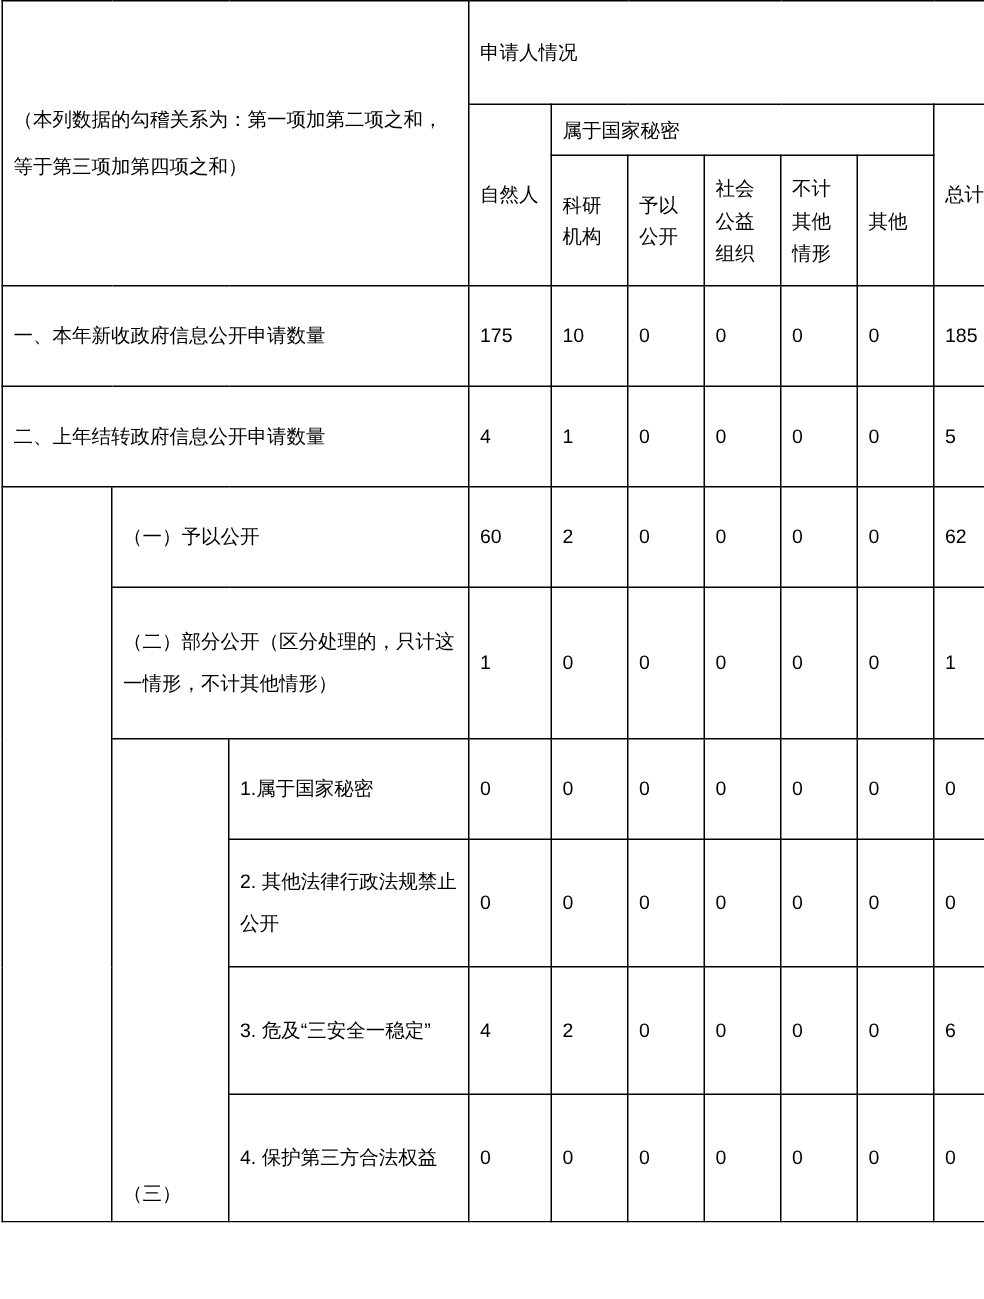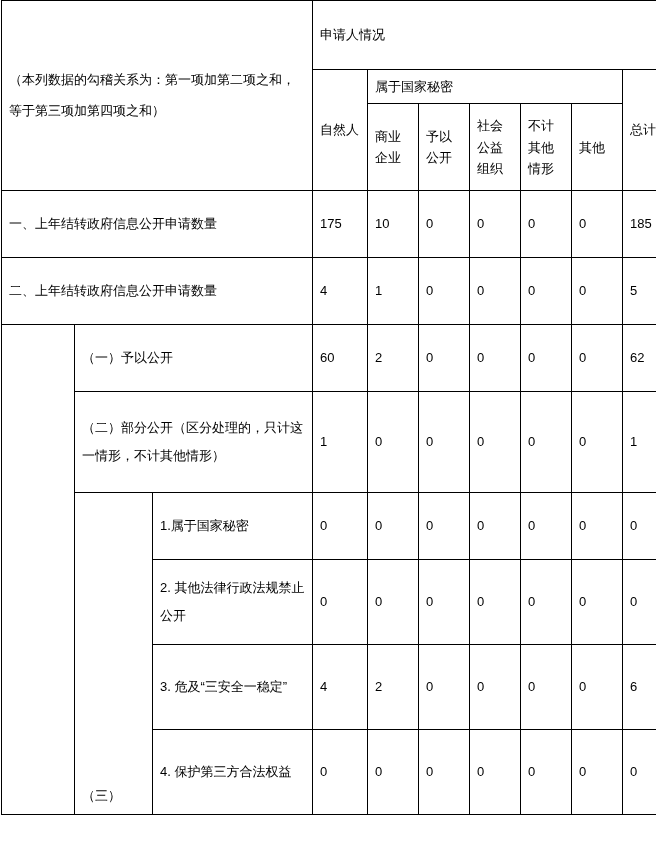--- a/index.html
+++ b/index.html
@@ -95,29 +95,29 @@
       <td colspan="7" class="hdr-sub hdr-applicant">申请人情况</td>
     </tr>
 
     <tr>
       <td rowspan="2" class="hdr-natural">自然人</td>
       <td colspan="5" class="hdr-sub">属于国家秘密</td>
       <td rowspan="2" class="hdr-total">总计</td>
     </tr>
 
     <tr>
-      <td class="hdr-sub taller">商业企业</td>
+      <td class="hdr-sub taller">科研机构</td>
       <td class="hdr-sub taller">予以公开</td>
       <td class="hdr-sub taller">社会公益组织</td>
       <td class="hdr-sub taller">不计其他情形</td>
       <td class="hdr-sub taller">其他</td>
     </tr>
 
     <tr>
-      <td colspan="3" class="rowlabel cell-left tall">一、上年结转政府信息公开申请数量</td>
+      <td colspan="3" class="rowlabel cell-left tall">一、本年新收政府信息公开申请数量</td>
       <td class="numcell">175</td>
       <td class="numcell">10</td>
       <td class="numcell">0</td>
       <td class="numcell">0</td>
       <td class="numcell">0</td>
       <td class="numcell">0</td>
       <td class="numcell">185</td>
     </tr>
 
     <tr>

